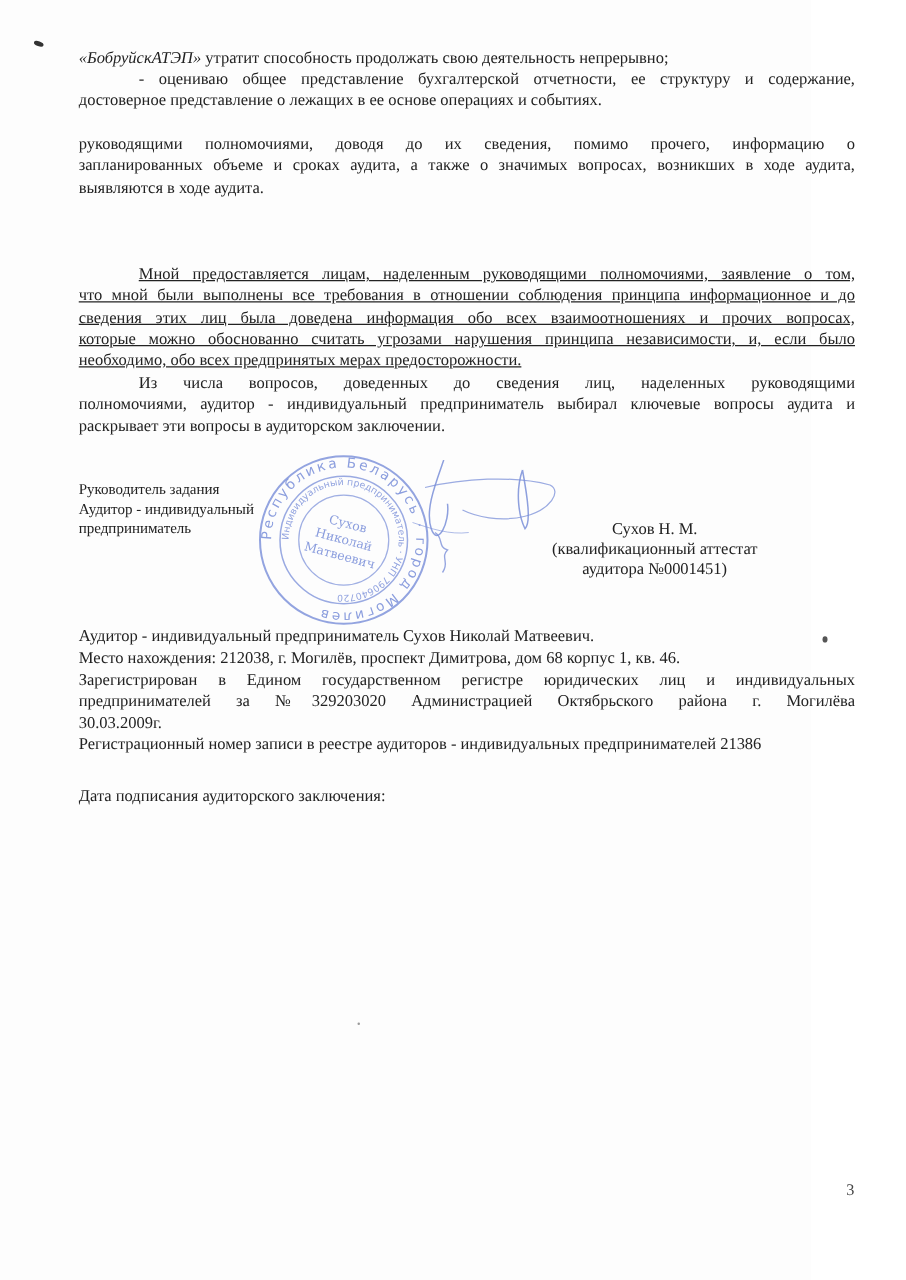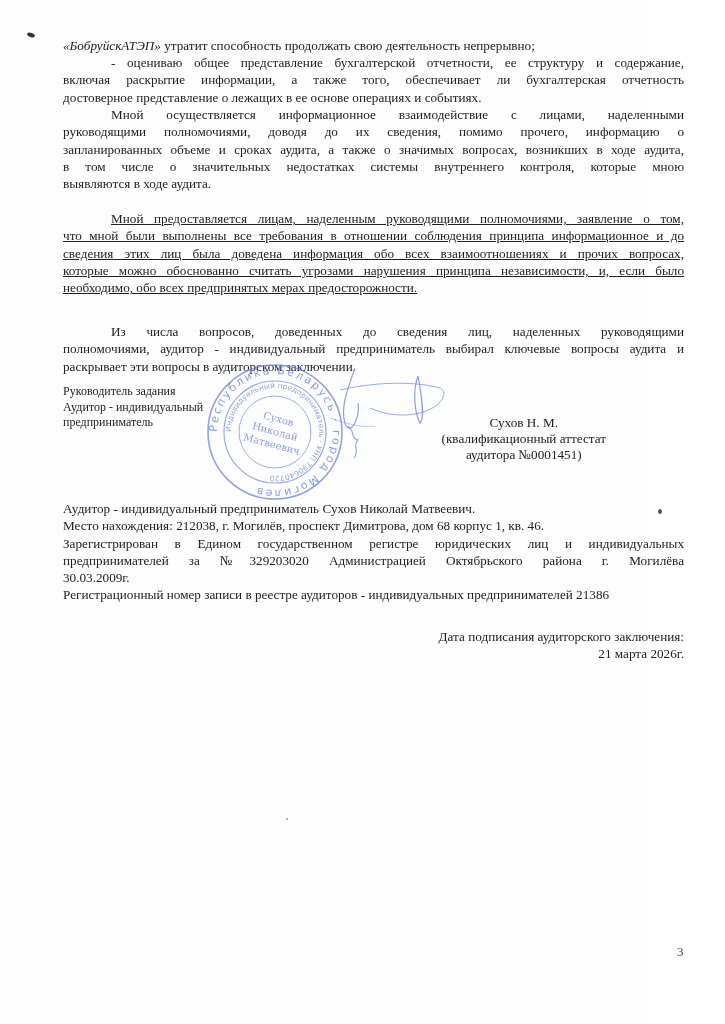--- a/index.html
+++ b/index.html
@@ -25,42 +25,39 @@
   <div class="speck" style="left:27px;top:33px;width:8px;height:4px;background:#333;border-radius:50%;transform:rotate(20deg);"></div>
   <div class="speck" style="left:658px;top:509px;width:4px;height:5px;background:#555;border-radius:50%;"></div>
   <div class="speck" style="left:286px;top:818px;width:2px;height:2px;background:#999;border-radius:50%;"></div>
 
   <div class="txt" style="top:37px;">
     <span class="ital">«БобруйскАТЭП»</span><span> утратит способность продолжать свою деятельность непрерывно;</span>
   </div>
 
   <div class="txt" style="top:54px;">
     <span class="line" style="padding-left:48px;font-family:Liberation Serif, serif;">- оцениваю общее представление бухгалтерской отчетности, ее структуру и содержание,</span>
-    <span class="line">включая раскрытие информации, а также того, обеспечивает ли бухгалтерская отчетность</span>
     <span class="line last">достоверное представление о лежащих в ее основе операциях и событиях.</span>
   </div>
 
   <div class="txt" style="top:106px;">
-    <span class="line" style="padding-left:48px;">Мной осуществляется информационное взаимодействие с лицами, наделенными</span>
     <span class="line">руководящими полномочиями, доводя до их сведения, помимо прочего, информацию о</span>
     <span class="line">запланированных объеме и сроках аудита, а также о значимых вопросах, возникших в ходе аудита,</span>
-    <span class="line">в том числе о значительных недостатках системы внутреннего контроля, которые мною</span>
     <span class="line last">выявляются в ходе аудита.</span>
   </div>
 
   <div class="txt" style="top:210px;text-decoration:underline;">
     <span class="line" style="padding-left:48px;">Мной предоставляется лицам, наделенным руководящими полномочиями, заявление о том,</span>
     <span class="line">что мной были выполнены все требования в отношении соблюдения принципа информационное и до</span>
     <span class="line">сведения этих лиц была доведена информация обо всех взаимоотношениях и прочих вопросах,</span>
     <span class="line">которые можно обоснованно считать угрозами нарушения принципа независимости, и, если было</span>
     <span class="line last">необходимо, обо всех предпринятых мерах предосторожности.</span>
   </div>
 
   <div class="txt" style="top:297px;">
-    <span class="line" style="padding-left:48px;margin-top:26px;">Из числа вопросов, доведенных до сведения лиц, наделенных руководящими</span>
+    <span class="line" style="padding-left:48px;">Из числа вопросов, доведенных до сведения лиц, наделенных руководящими</span>
     <span class="line">полномочиями, аудитор - индивидуальный предприниматель выбирал ключевые вопросы аудита и</span>
     <span class="line last">раскрывает эти вопросы в аудиторском заключении.</span>
   </div>
 
   <svg class="stamp" viewBox="0 0 140 140">
     <defs>
       <path id="outerArc" d="M70,70 m-58,0 a58,58 0 1,1 116,0 a58,58 0 1,1 -116,0"></path>
       <path id="innerArc" d="M70,70 m-44,0 a44,44 0 1,1 88,0 a44,44 0 1,1 -88,0"></path>
     </defs>
     <circle cx="70" cy="70" r="67" fill="none" stroke="#6f86d6" stroke-width="1.6" opacity="0.75"></circle>
@@ -101,20 +98,19 @@
 
   <div class="txt" style="top:500px;">
     <div>Аудитор - индивидуальный предприниматель Сухов Николай Матвеевич.</div>
     <div>Место нахождения: 212038, г. Могилёв, проспект Димитрова, дом 68 корпус 1, кв. 46.</div>
     <span class="line">Зарегистрирован в Едином государственном регистре юридических лиц и индивидуальных</span>
     <span class="line">предпринимателей за №329203020 Администрацией Октябрьского района г. Могилёва</span>
     <span class="line last">30.03.2009г.</span>
     <div>Регистрационный номер записи в реестре аудиторов - индивидуальных предпринимателей 21386</div>
   </div>
 
-  <div class="txt" style="top:628px;text-align:right;">
+  <div class="txt" style="top:628px;">
     <div>Дата подписания аудиторского заключения:</div>
-    <div>21 марта 2026г.</div>
   </div>
 
   <div class="pagenum">3</div>
 
 </div>
 
 </body></html>

